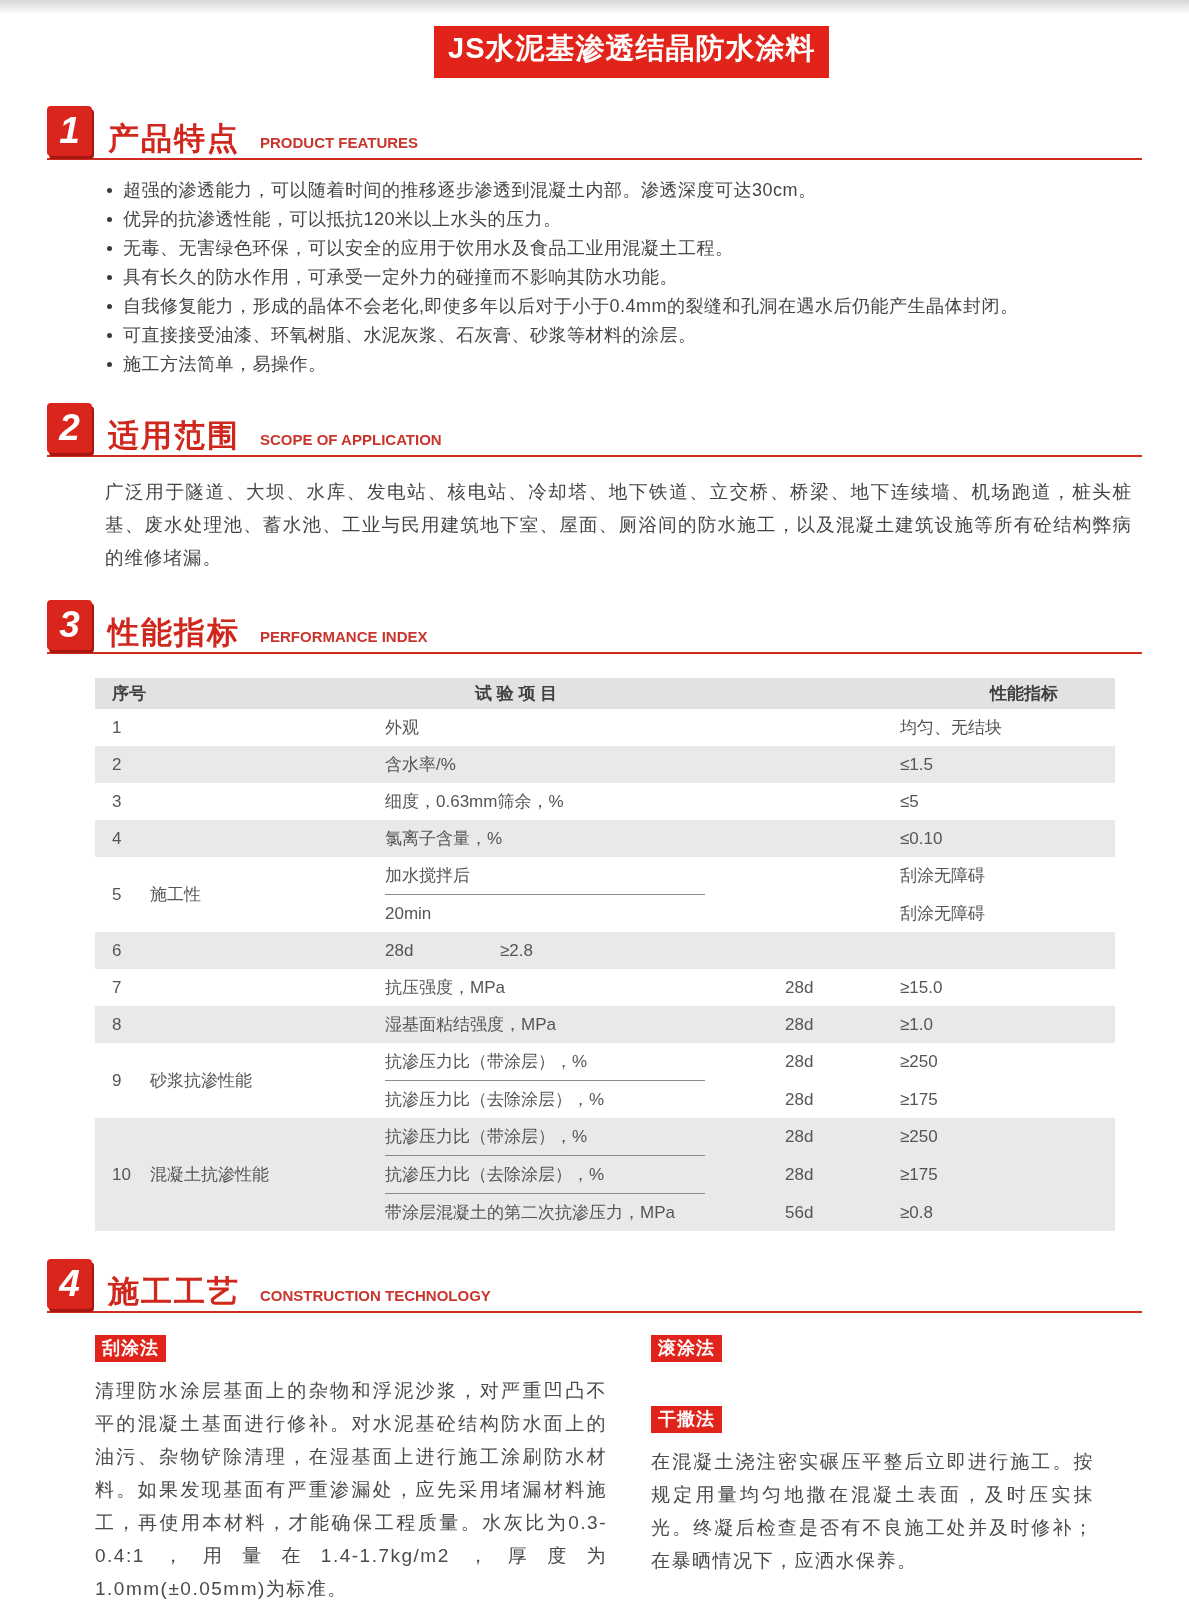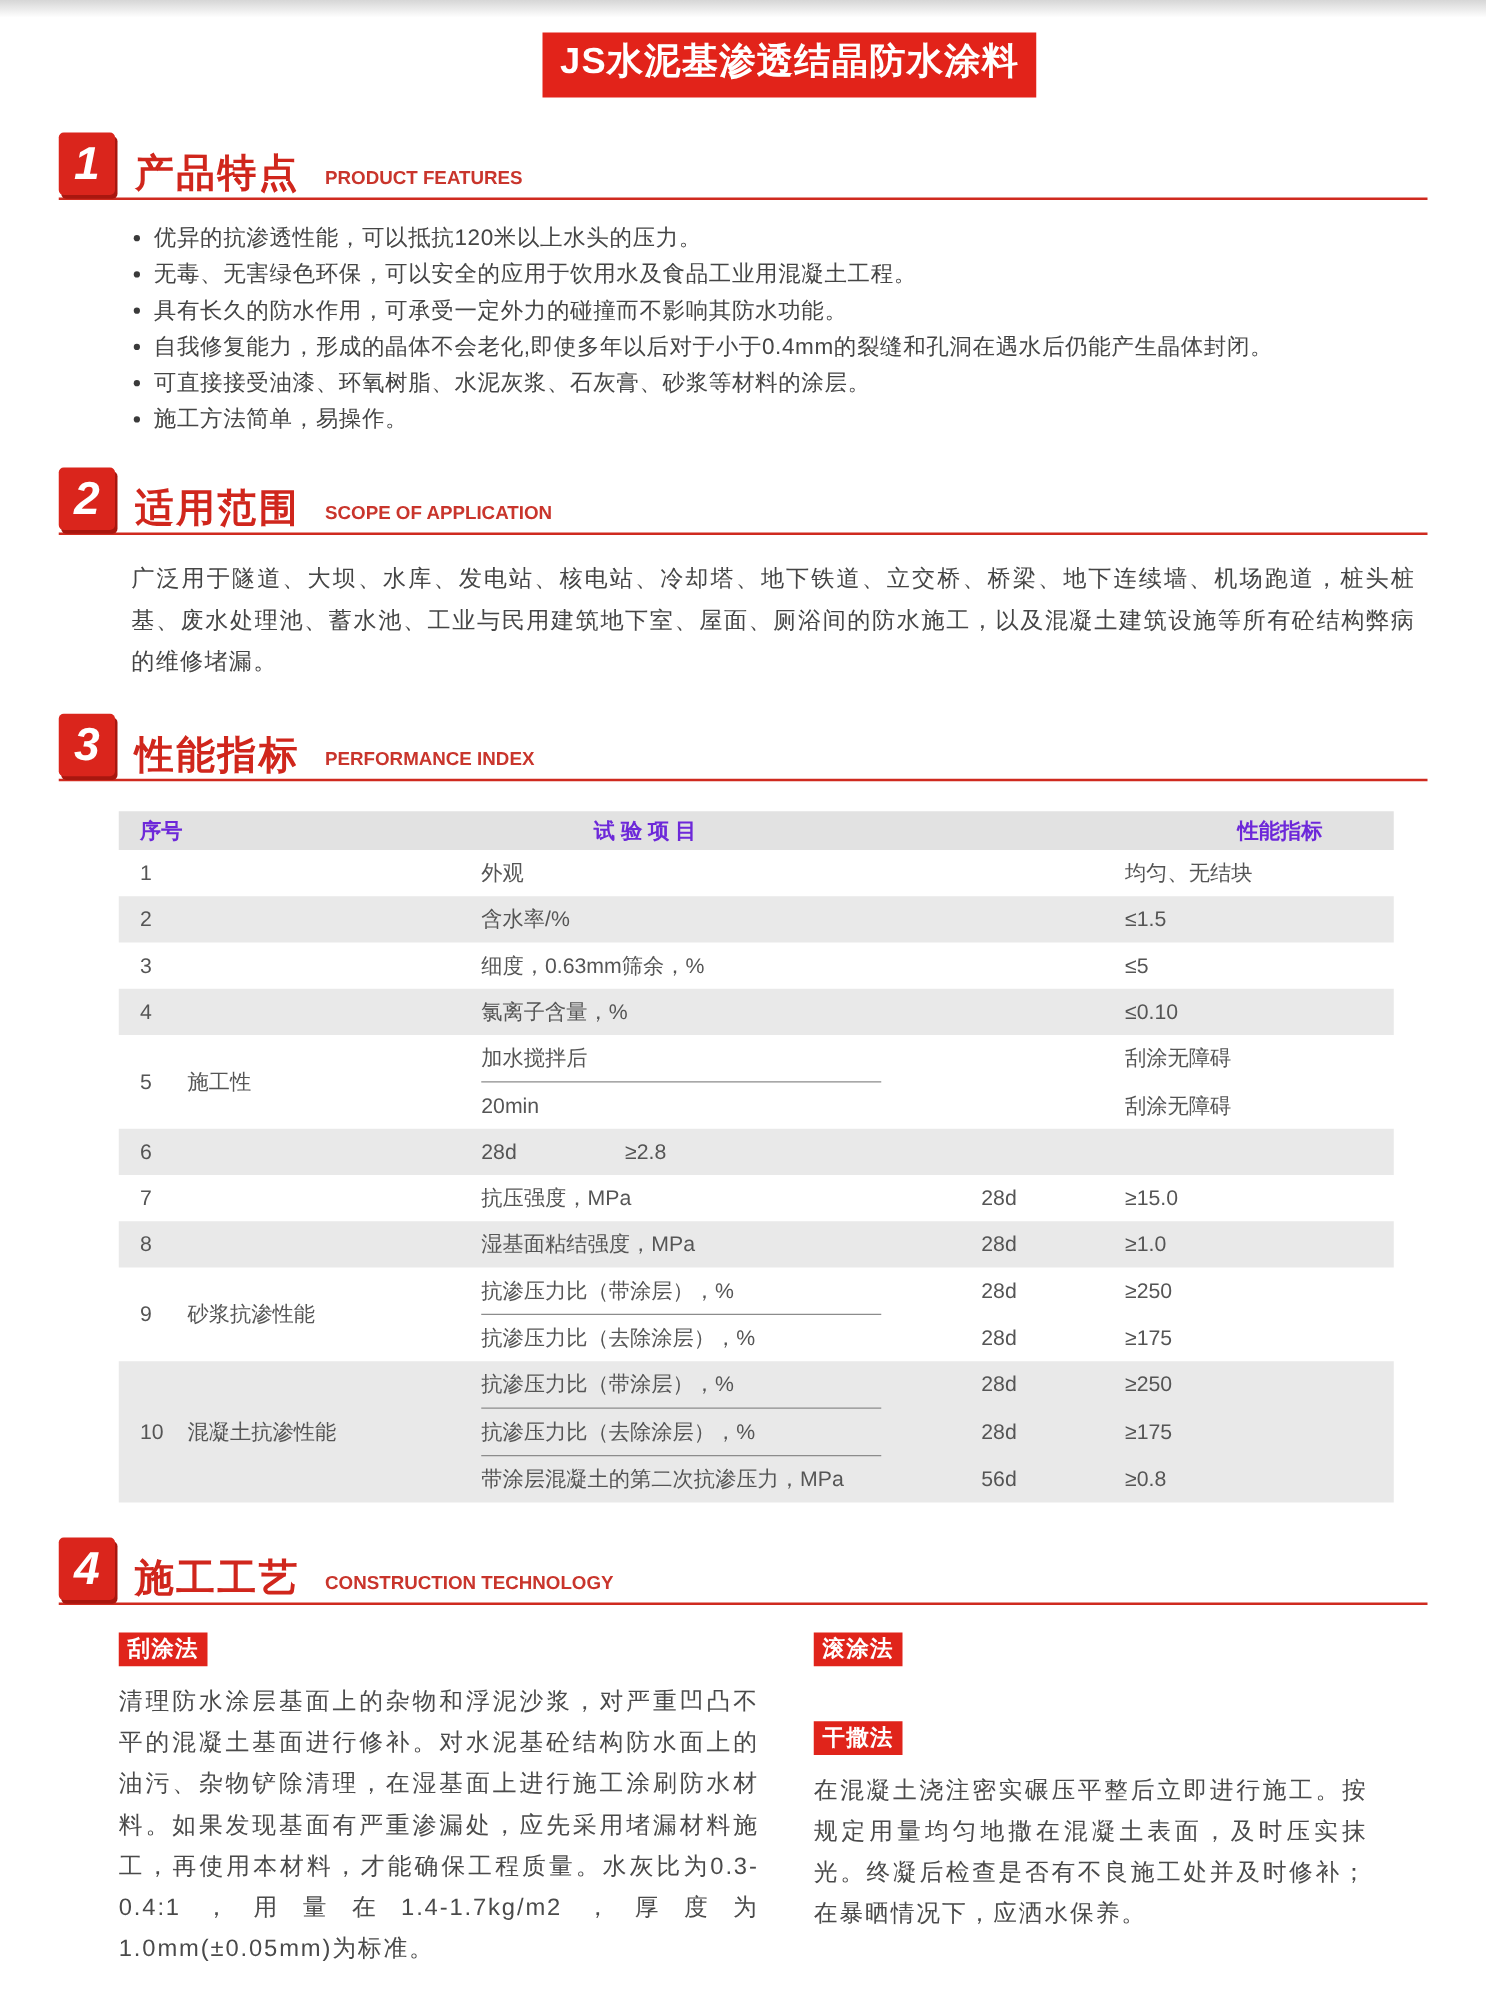--- a/index.html
+++ b/index.html
@@ -33,21 +33,21 @@
                              width:5px; height:5px; background:#3a3a3a; border-radius:50%; }
 
   
   .body-text { margin:18px 10px 0 58px; font-size:18.5px; color:#454545;
                line-height:33px; letter-spacing:1px; text-align:justify; }
 
   
   .ptable { margin:24px 0 0 48px; width:1020px; font-size:17px; color:#555; }
   .t-row { display:flex; align-items:center; }
   .t-row.shaded { background:#e9e9e9; }
-  .t-head { background:#e2e2e2; font-weight:bold; color:#6d28d9; min-height:31px;gap:45px; }
+  .t-head { background:#e2e2e2; font-weight:bold; color:#404040; min-height:31px;gap:45px; }
   .c-no  { width:55px; padding-left:17px; flex-shrink:0; }
   .c-cat { width:235px; flex-shrink:0; }
   .c-stack { flex:1; display:flex; flex-direction:column; justify-content:center; padding:1px 0; }
   .s-row { display:flex; align-items:center; min-height:35px; }
   .c-item { width:400px; flex-shrink:0; }
   .c-age  { width:115px; flex-shrink:0; }
   .c-idx  { flex:1; }
   .s-div { width:320px; height:1px; background:#8c8c8c; margin:1px 0; }
   .t-head .c-item, .t-head .c-age, .t-head .c-idx { min-height:0; }
   .t-head-stack { flex:1; display:flex; align-items:flex-start; }
@@ -76,20 +76,21 @@
 
   <div class="title-bar">JS水泥基渗透结晶防水涂料</div>
 
   <div class="sec sec-1">
     <div class="sec-head">
       <div class="sec-num">1</div>
       <div class="sec-zh">产品特点</div>
       <div class="sec-en">PRODUCT FEATURES</div>
     </div>
     <ul class="feature-list">
+        <li>超强的渗透能力，可以随着时间的推移逐步渗透到混凝土内部。渗透深度可达30cm。</li>
         <li>优异的抗渗透性能，可以抵抗120米以上水头的压力。</li>
         <li>无毒、无害绿色环保，可以安全的应用于饮用水及食品工业用混凝土工程。</li>
         <li>具有长久的防水作用，可承受一定外力的碰撞而不影响其防水功能。</li>
         <li>自我修复能力，形成的晶体不会老化,即使多年以后对于小于0.4mm的裂缝和孔洞在遇水后仍能产生晶体封闭。</li>
         <li>可直接接受油漆、环氧树脂、水泥灰浆、石灰膏、砂浆等材料的涂层。</li>
         <li>施工方法简单，易操作。</li>
       </ul>
   </div>
 
   <div class="sec sec-2">

